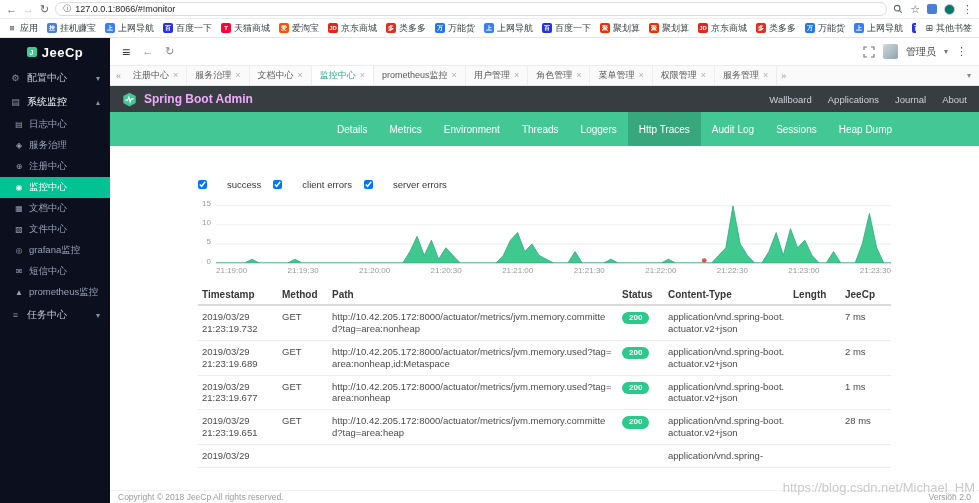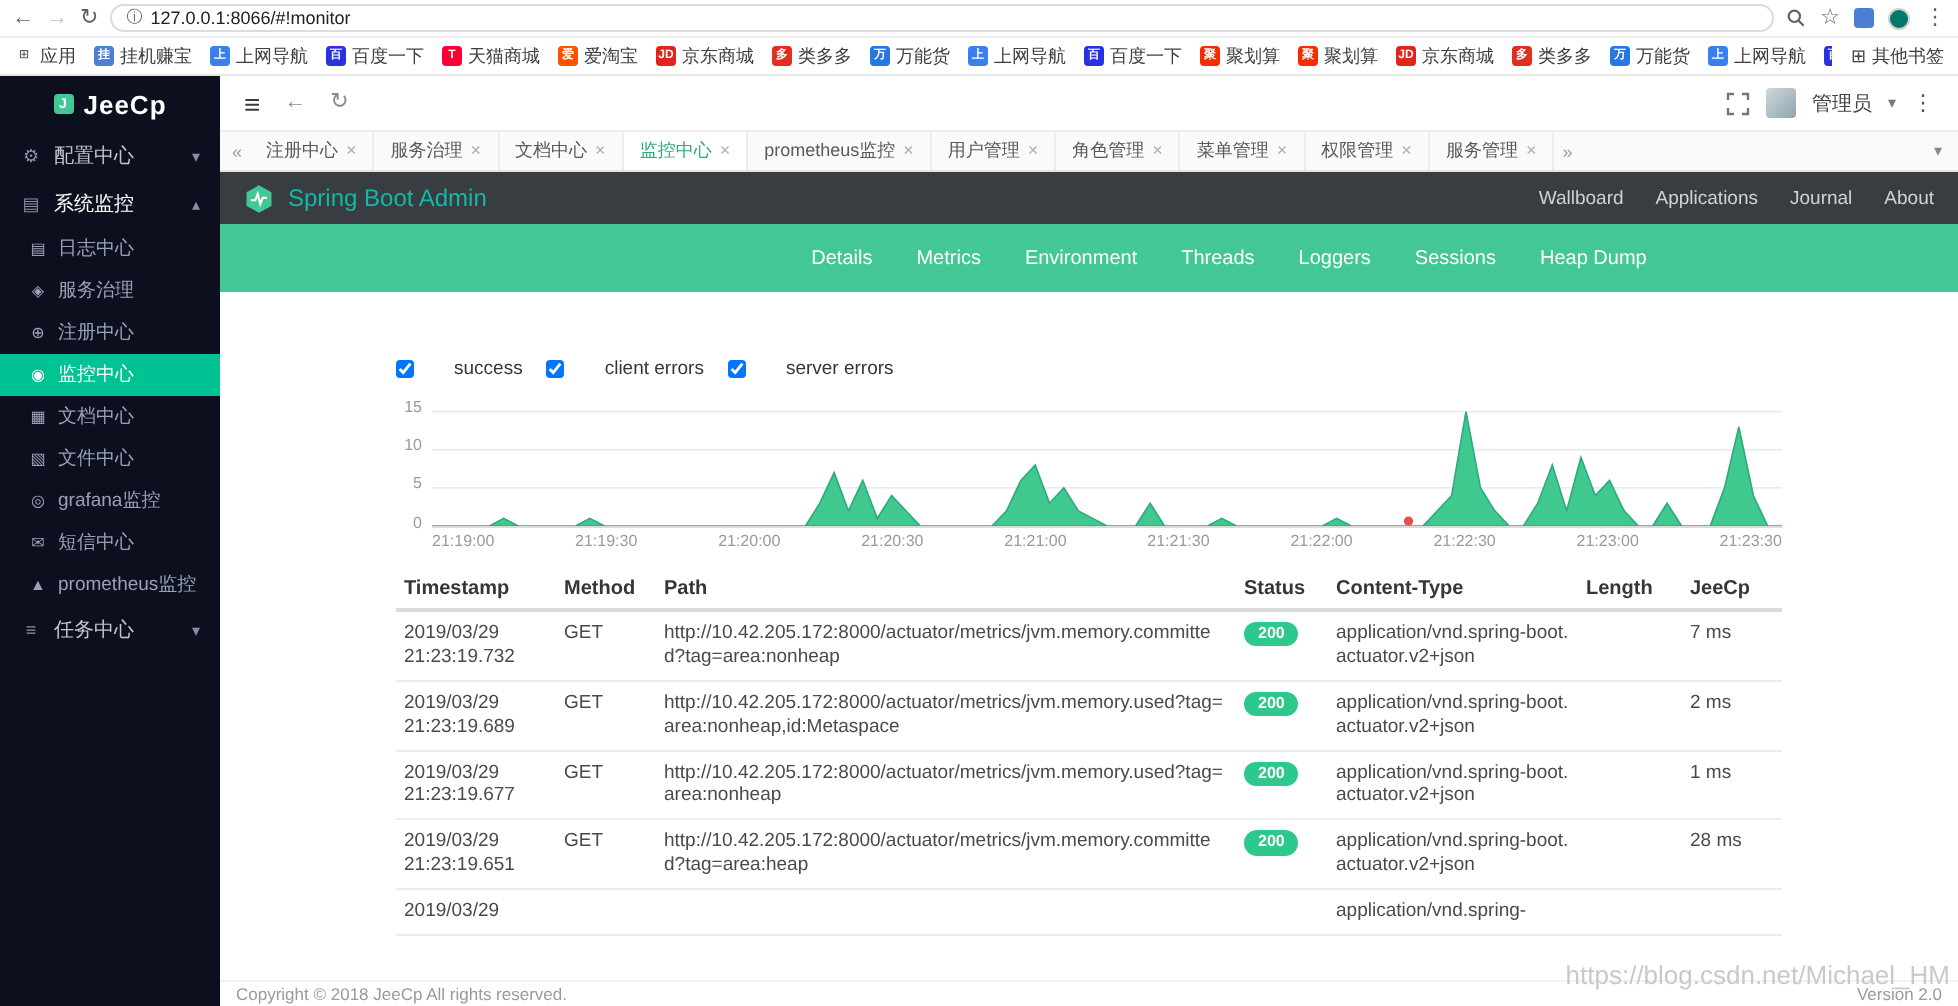--- a/index.html
+++ b/index.html
@@ -52,21 +52,21 @@
   
   .tabbar{height:20px;flex-shrink:0;display:flex;align-items:center;background:#fafafa;border-bottom:1px solid #e4e4e4;padding:0 2px;overflow:hidden;}
   .tab-scroll{font-size:9px;color:#999;padding:0 4px;flex-shrink:0;cursor:pointer;}
   .tab{display:flex;align-items:center;gap:4px;height:100%;padding:0 8px;border-right:1px solid #ededed;font-size:9px;color:#595959;white-space:nowrap;flex-shrink:0;cursor:pointer;background:#fafafa;}
   .tab.active{background:#fff;color:var(--accent_green_dark);}
   .tab .x{color:#b0b0b0;font-size:9px;line-height:1;}
   .tab-caret{margin-left:auto;font-size:8px;color:#888;padding:0 6px;flex-shrink:0;cursor:pointer;}
 
   
   .sba-header{height:26px;flex-shrink:0;background:var(--header_dark);display:flex;align-items:center;gap:7px;padding:0 12px;}
-  .sba-title{color:#14b8a6;font-size:12px;font-weight:normal;white-space:nowrap;}
+  .sba-title{color:#f0abfc;font-size:12px;font-weight:bold;white-space:nowrap;}
   .sba-links{margin-left:auto;display:flex;gap:16px;}
   .sba-link{color:#cdd3d8;font-size:9.5px;cursor:pointer;white-space:nowrap;}
 
   
   .sba-nav{height:34px;flex-shrink:0;background:var(--accent_green);display:flex;align-items:stretch;justify-content:center;padding-left:140px;overflow:hidden;}
   .sba-tab{display:flex;align-items:center;padding:12px 11px;color:#fff;font-size:10px;white-space:nowrap;cursor:pointer;}
   .sba-tab.active{background:rgba(0,0,0,0.16);}
 
   
   .content{flex:1;min-height:0;overflow:hidden;padding:26px 88px 0;}
@@ -401,21 +401,27 @@
           </div>
 
           <div class="sba-tab">
             <span>Threads</span>
           </div>
 
           <div class="sba-tab">
             <span>Loggers</span>
           </div>
 
-
+          <div class="sba-tab active">
+            <span>Http Traces</span>
+          </div>
+
+          <div class="sba-tab">
+            <span>Audit Log</span>
+          </div>
 
           <div class="sba-tab">
             <span>Sessions</span>
           </div>
 
           <div class="sba-tab">
             <span>Heap Dump</span>
           </div>
         </div>
 

